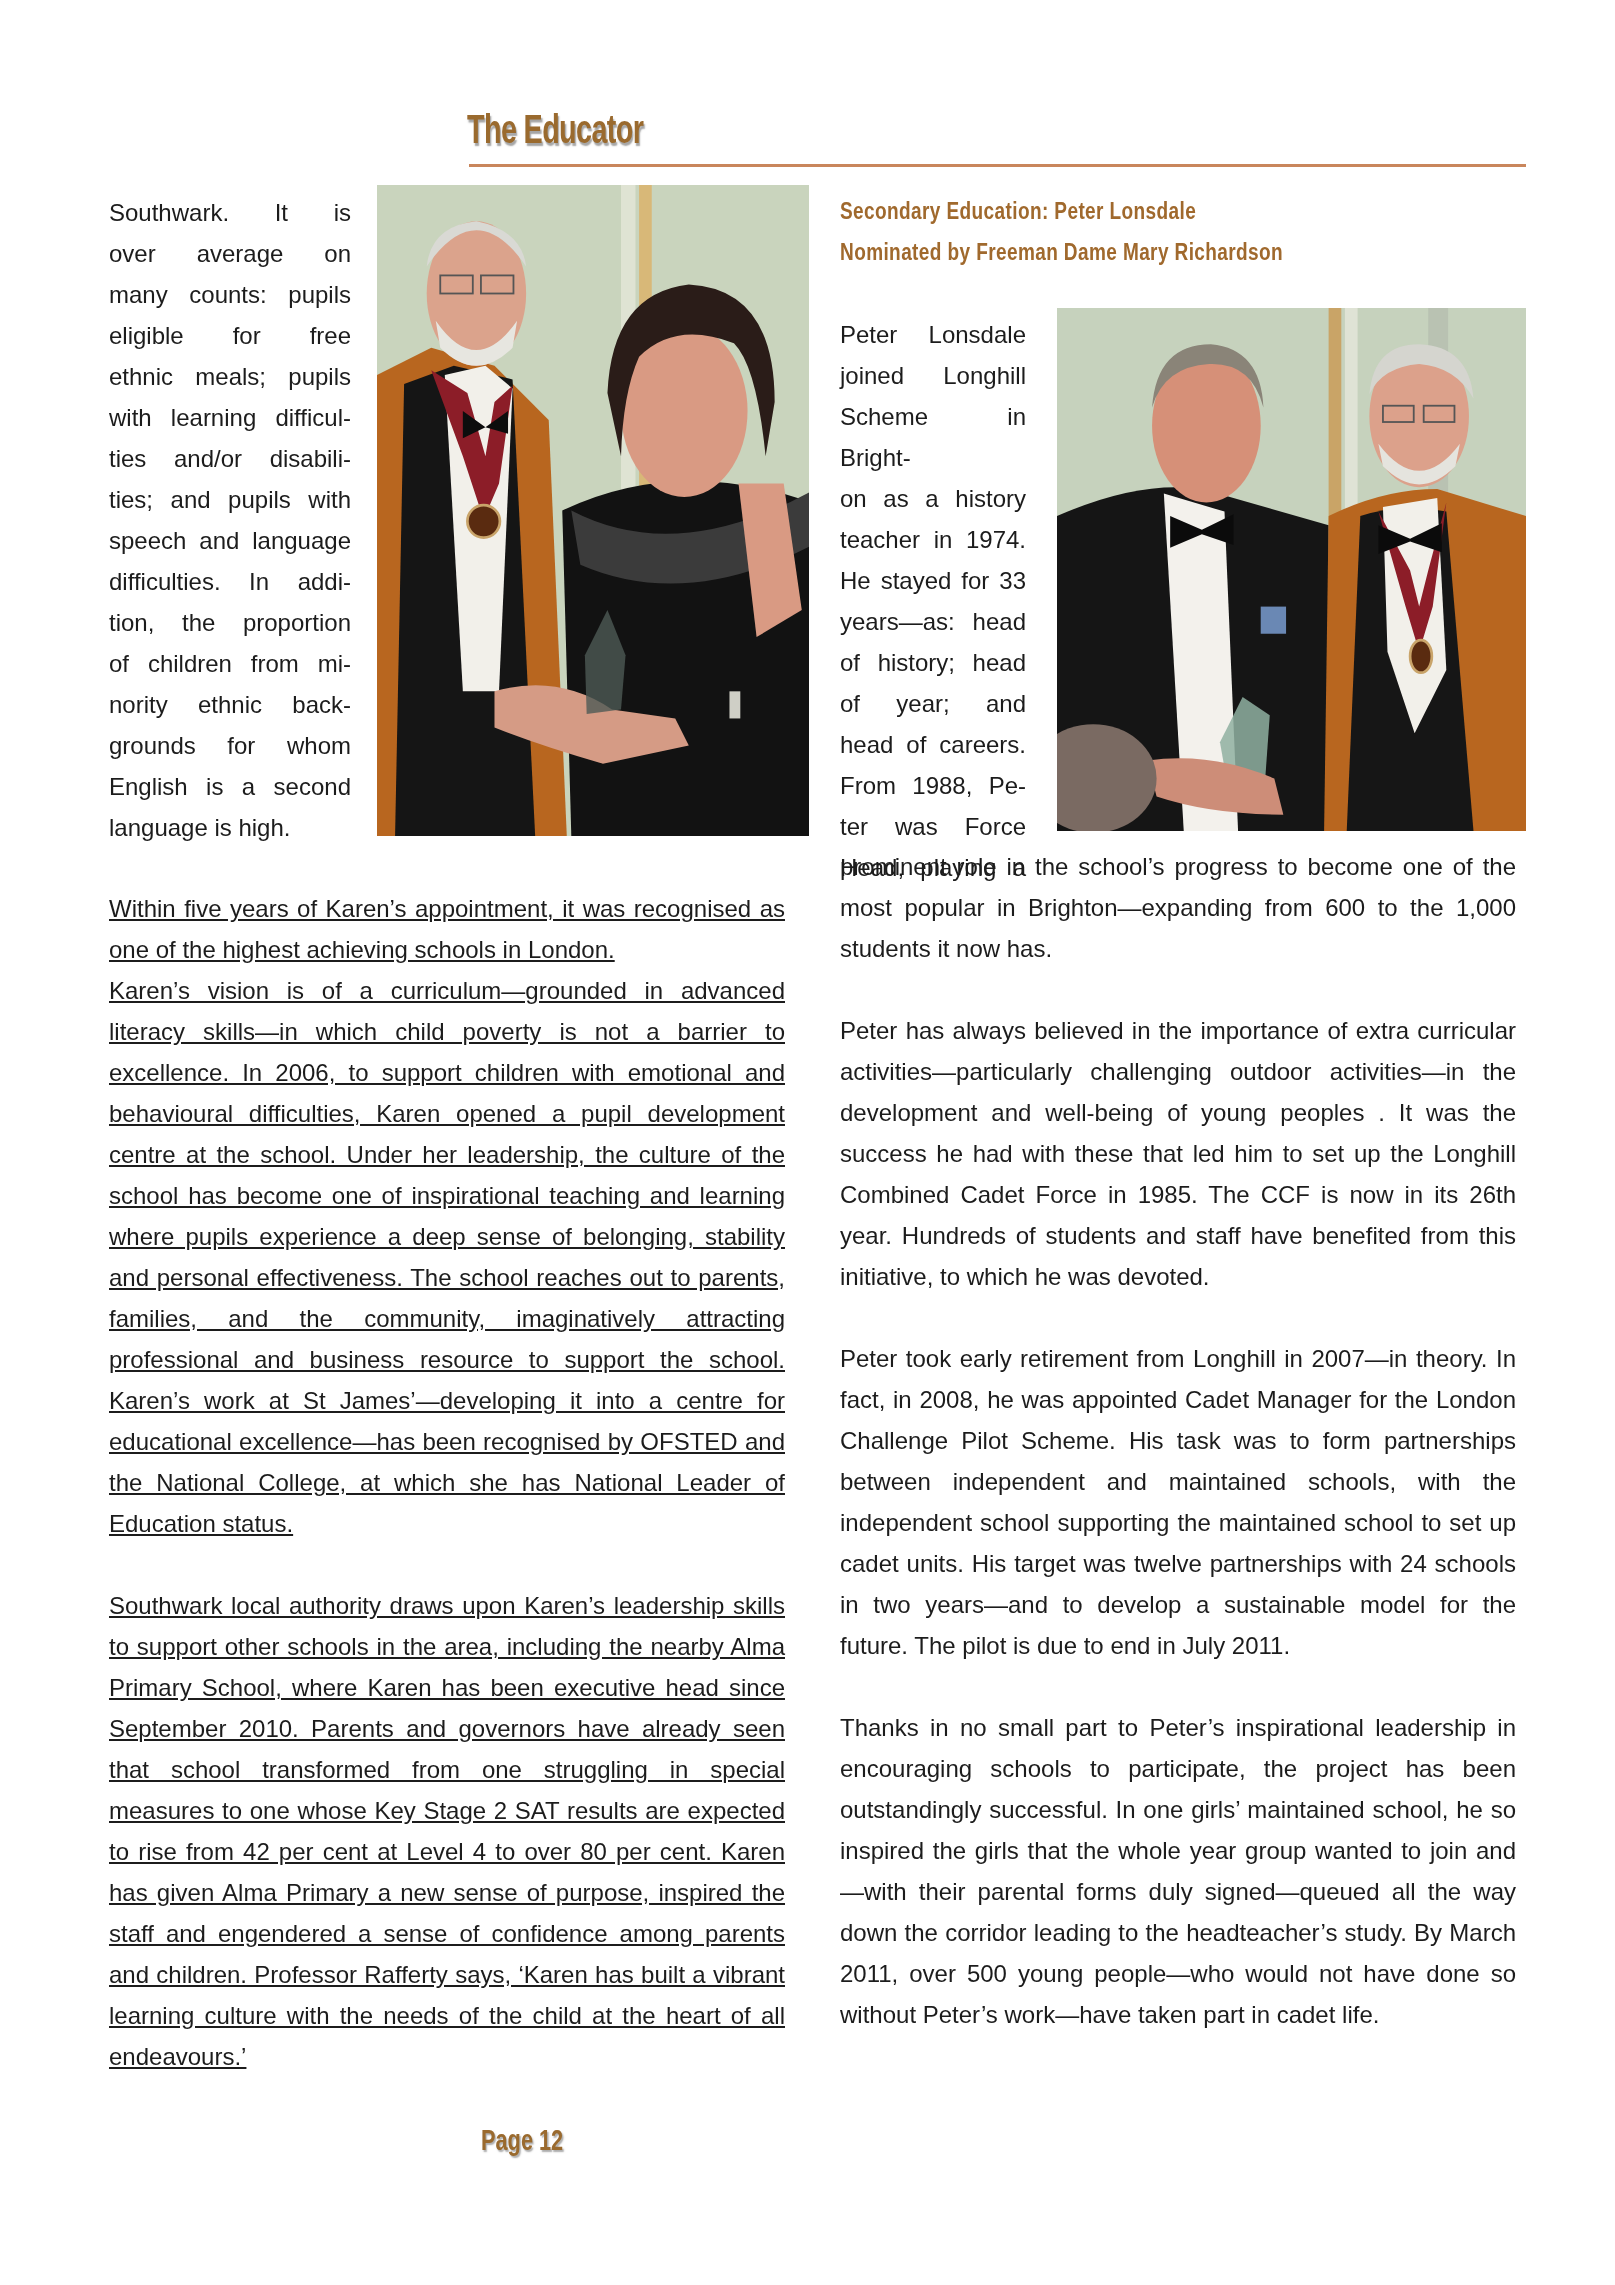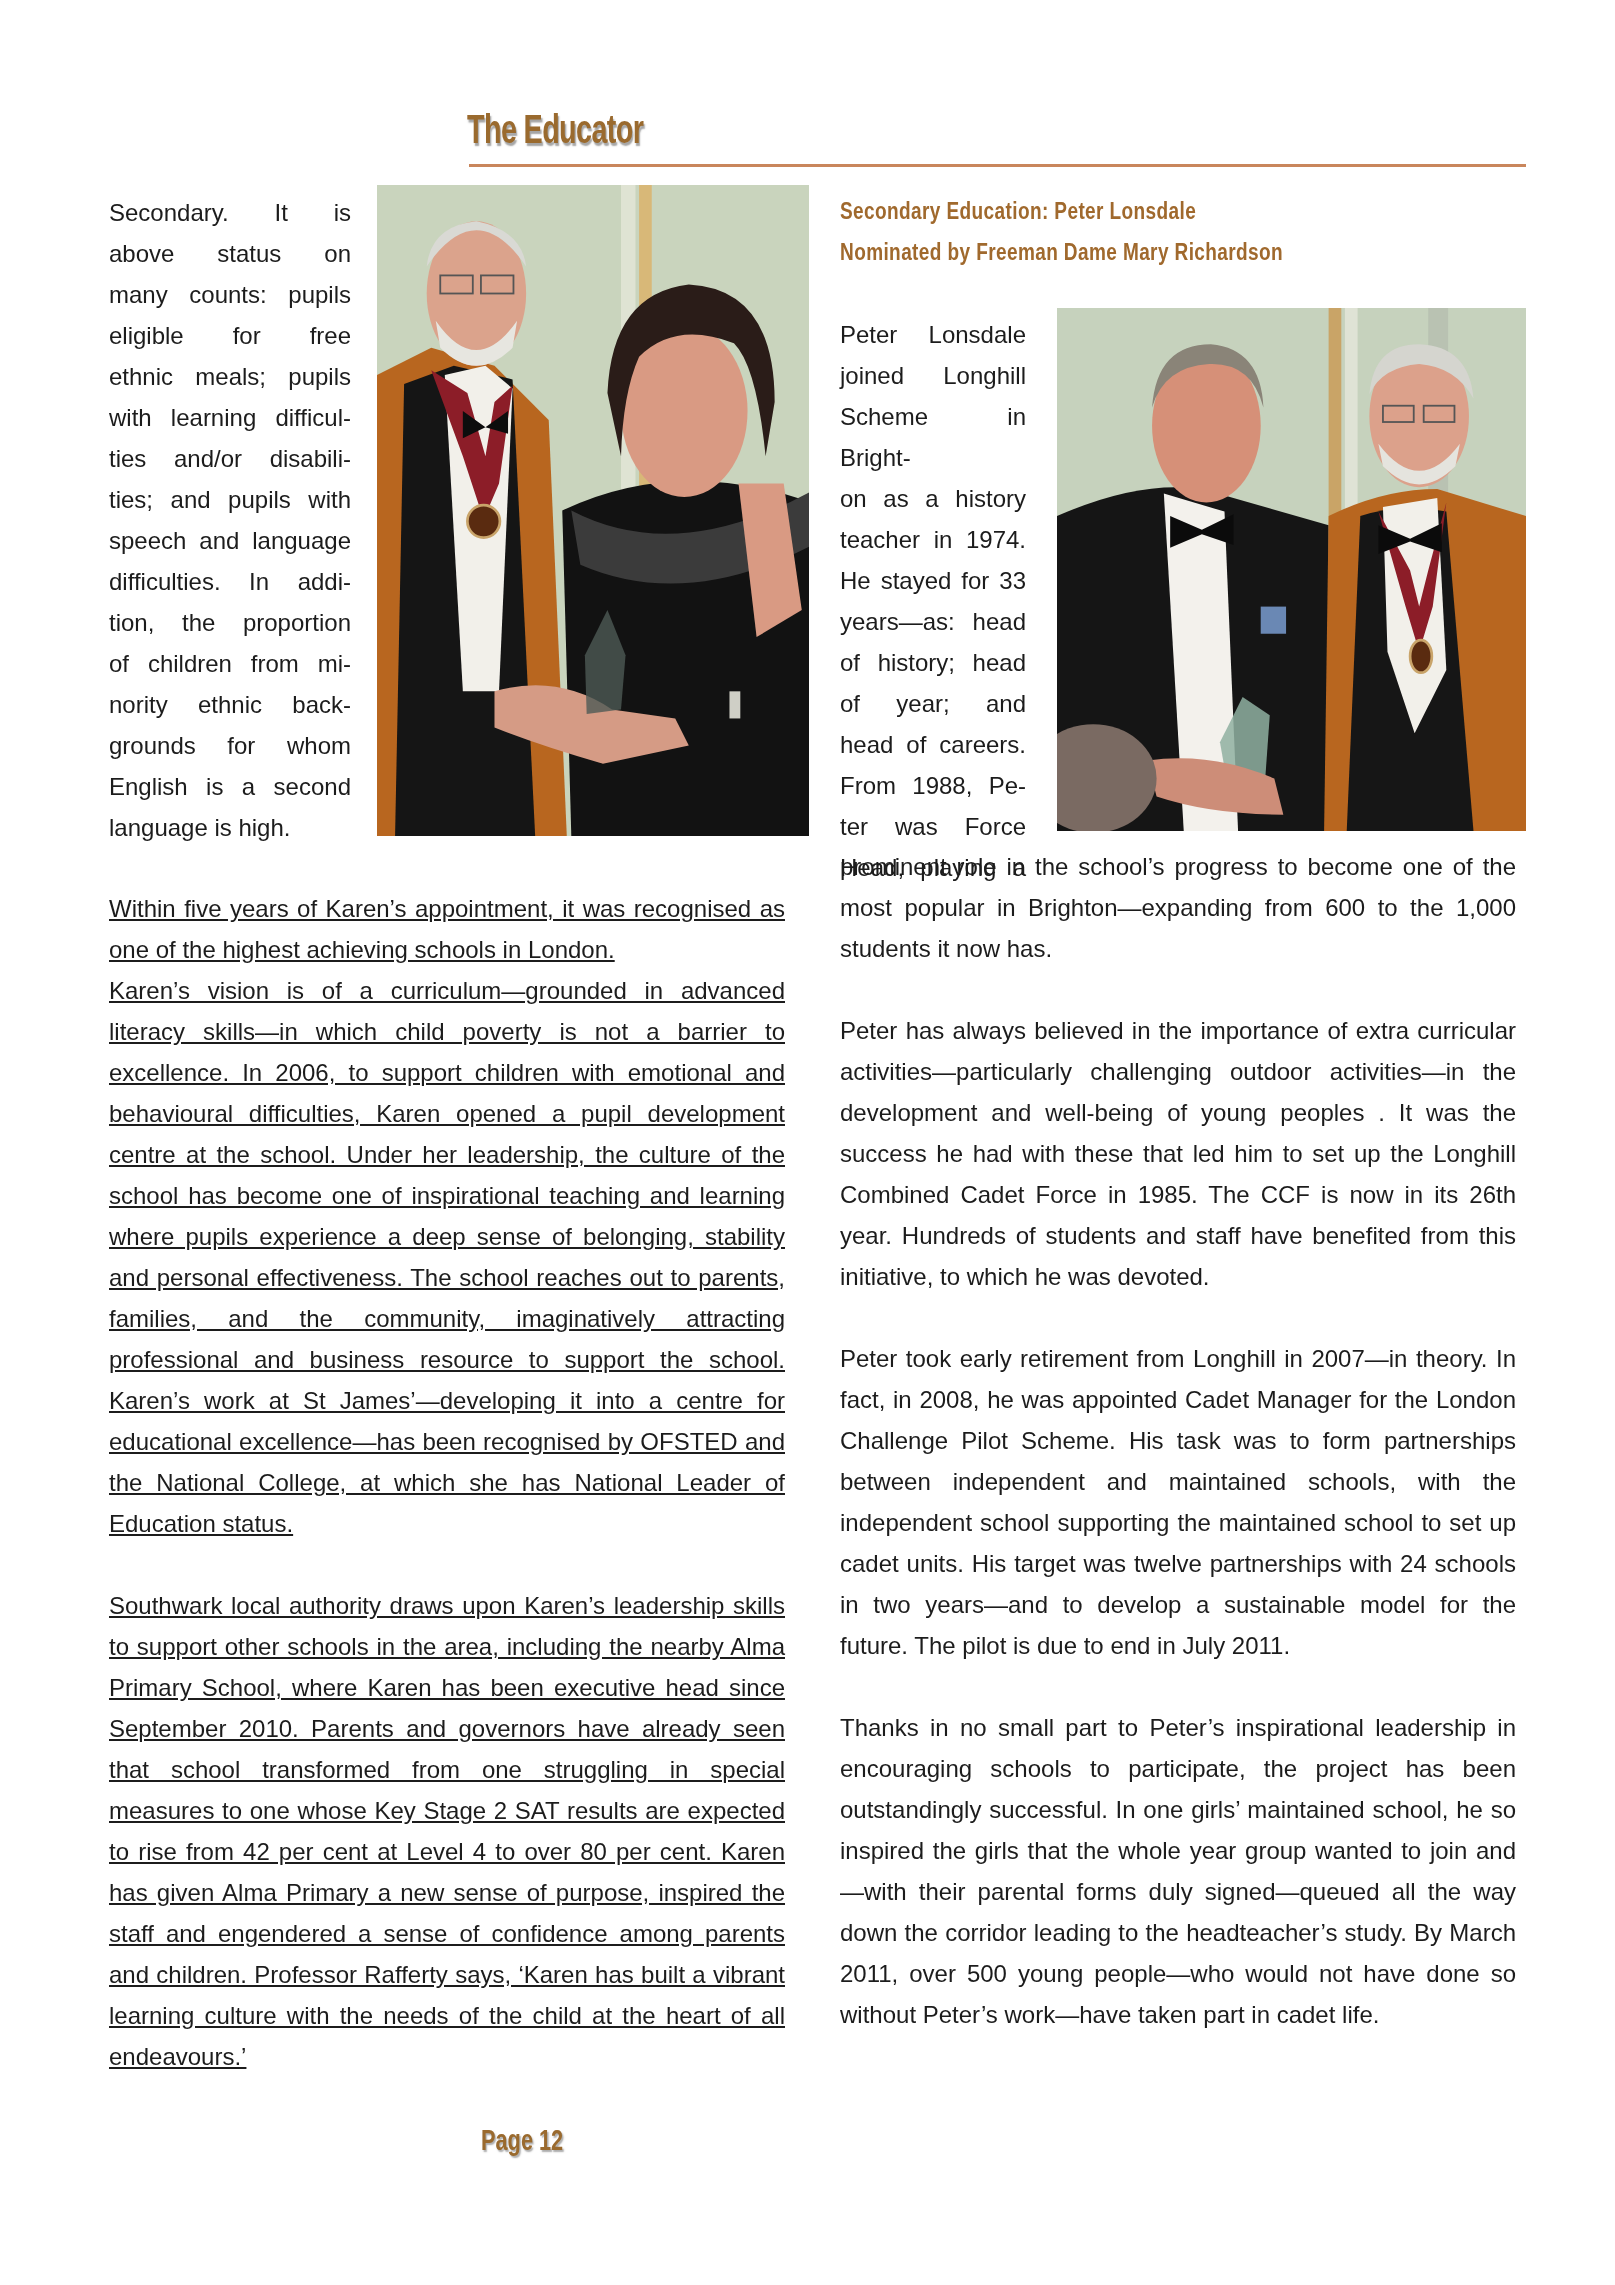--- a/index.html
+++ b/index.html
@@ -26,22 +26,22 @@
        text-shadow:1.8px 1.8px 1.8px rgba(90,90,90,0.5);white-space:nowrap;}
   .narrow{text-align:justify;}
 </style>
 </head>
 <body>
 
 <div class="masthead">The Educator</div>
 <div class="rule"></div>
 
 <div class="col narrow" style="left:109px;top:192px;width:242px;">
-  <p style="text-align-last:justify">Secondary. It is</p>
-  <p style="text-align-last:justify">above status on</p>
+  <p style="text-align-last:justify">Southwark. It is</p>
+  <p style="text-align-last:justify">over average on</p>
   <p style="text-align-last:justify">many counts: pupils</p>
   <p style="text-align-last:justify">eligible for free</p>
   <p style="text-align-last:justify">ethnic meals; pupils</p>
   <p style="text-align-last:justify">with learning difficul-</p>
   <p style="text-align-last:justify">ties and/or disabili-</p>
   <p style="text-align-last:justify">ties; and pupils with</p>
   <p style="text-align-last:justify">speech and language</p>
   <p style="text-align-last:justify">difficulties. In addi-</p>
   <p style="text-align-last:justify">tion, the proportion</p>
   <p style="text-align-last:justify">of children from mi-</p>

